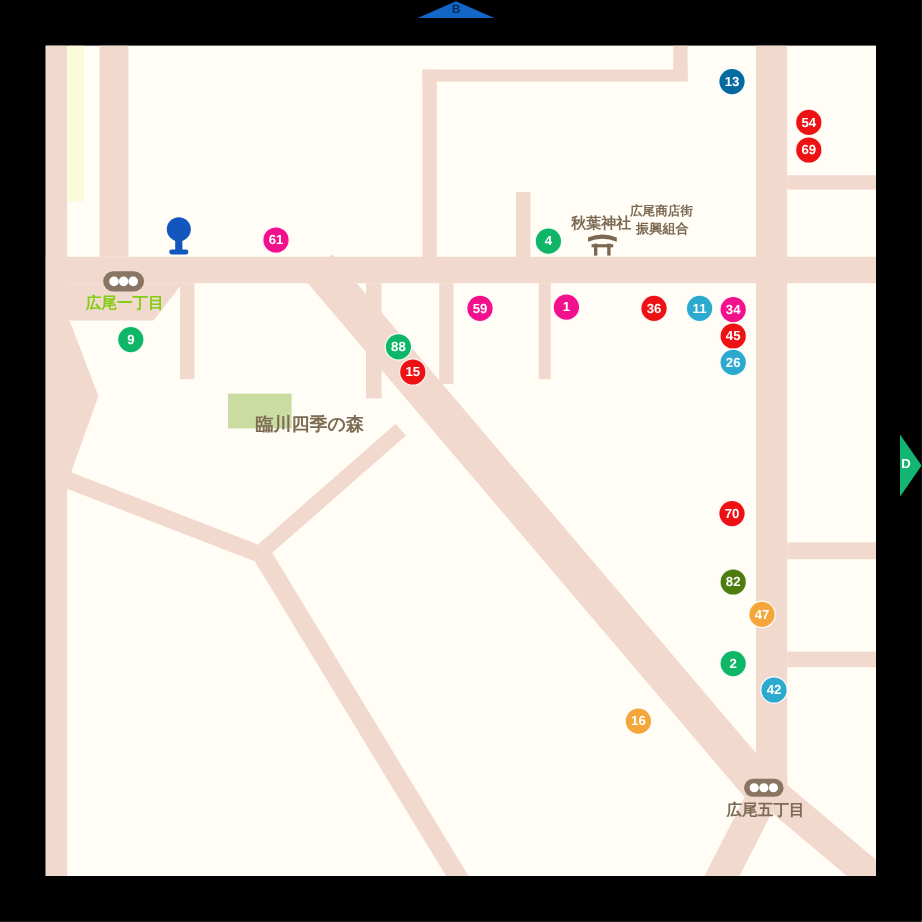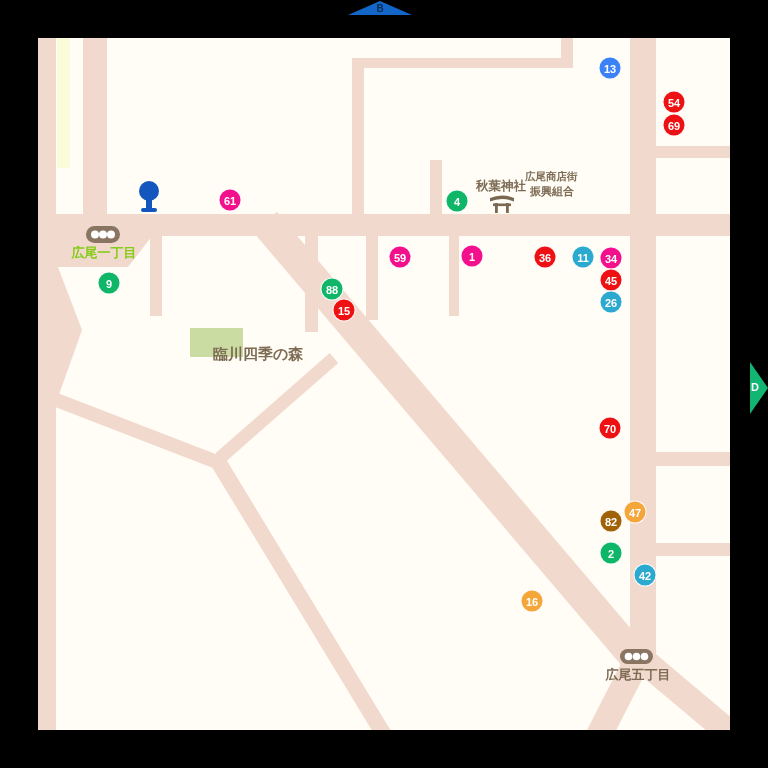--- a/index.html
+++ b/index.html
@@ -97,37 +97,37 @@
   </svg>
 
   <div class="map-lbl lbl-center tl-label" style="left: 104px; top: 246px; color: #84cc16;">広尾一丁目</div>
   <div class="map-lbl lbl-center tl-label" style="left: 638px; top: 668px; color: rgb(125, 107, 84);">広尾五丁目</div>
   <div class="map-lbl" style="left: 476px; top: 180px; font-size: 12.5px; color: rgb(125, 107, 84); text-align: center;">秋葉神社</div>
   <div class="map-lbl" style="left: 525px; top: 171px; font-size: 10.5px; color: rgb(125, 107, 84);">広尾商店街</div>
   <div class="map-lbl" style="left: 530px; top: 185px; font-size: 11px; color: rgb(125, 107, 84);">振興組合</div>
   <div class="map-lbl" style="left: 213px; top: 346px; font-size: 15px; color: rgb(125, 107, 84);">臨川四季の森</div>
 
   <div id="markers-layer">
-      <div class="marker" style="left: 610px; top: 68px; background: #3b82f6;">13</div>
+      <div class="marker" style="left: 610px; top: 68px; background: #0369a1;">13</div>
       <div class="marker" style="left: 674px; top: 102px; background: rgb(238, 17, 19);">54</div>
       <div class="marker" style="left: 674px; top: 125px; background: rgb(238, 17, 19);">69</div>
       <div class="marker" style="left: 230px; top: 200px; background: rgb(242, 16, 140);">61</div>
       <div class="marker" style="left: 457px; top: 201px; background: rgb(16, 182, 104);">4</div>
       <div class="marker" style="left: 109px; top: 283px; background: rgb(16, 182, 104);">9</div>
       <div class="marker" style="left: 400px; top: 257px; background: rgb(242, 16, 140);">59</div>
       <div class="marker" style="left: 472px; top: 256px; background: rgb(242, 16, 140);">1</div>
       <div class="marker" style="left: 545px; top: 257px; background: rgb(238, 17, 19);">36</div>
       <div class="marker" style="left: 583px; top: 257px; background: rgb(44, 169, 206);">11</div>
       <div class="marker" style="left: 611px; top: 258px; background: rgb(242, 16, 140);">34</div>
       <div class="marker" style="left: 611px; top: 280px; background: rgb(238, 17, 19);">45</div>
       <div class="marker" style="left: 611px; top: 302px; background: rgb(44, 169, 206);">26</div>
       <div class="marker" style="left: 332px; top: 289px; background: rgb(16, 182, 104);">88</div>
       <div class="marker" style="left: 344px; top: 310px; background: rgb(238, 17, 19);">15</div>
       <div class="marker" style="left: 610px; top: 428px; background: rgb(238, 17, 19);">70</div>
-      <div class="marker" style="left: 611px; top: 485px; background: #a16207; margin-top: 36px;">82</div>
+      <div class="marker" style="left: 611px; top: 485px; background: #4d7c0f;">82</div>
       <div class="marker" style="left: 635px; top: 512px; background: rgb(244, 166, 59);">47</div>
       <div class="marker" style="left: 611px; top: 553px; background: rgb(16, 182, 104);">2</div>
       <div class="marker" style="left: 611px; top: 575px; background: rgb(44, 169, 206); margin-left: 34px;">42</div>
       <div class="marker" style="left: 516px; top: 601px; background: rgb(244, 166, 59); margin-left: 16px;">16</div>
     </div>
 
   <div class="arrow-b">
     <div class="tri" id="tri-b" style="border-bottom-color: rgb(18, 102, 200);"></div>
     <div class="glyph" id="glyph-b" style="color: rgb(10, 44, 82);">B</div>
   </div>

